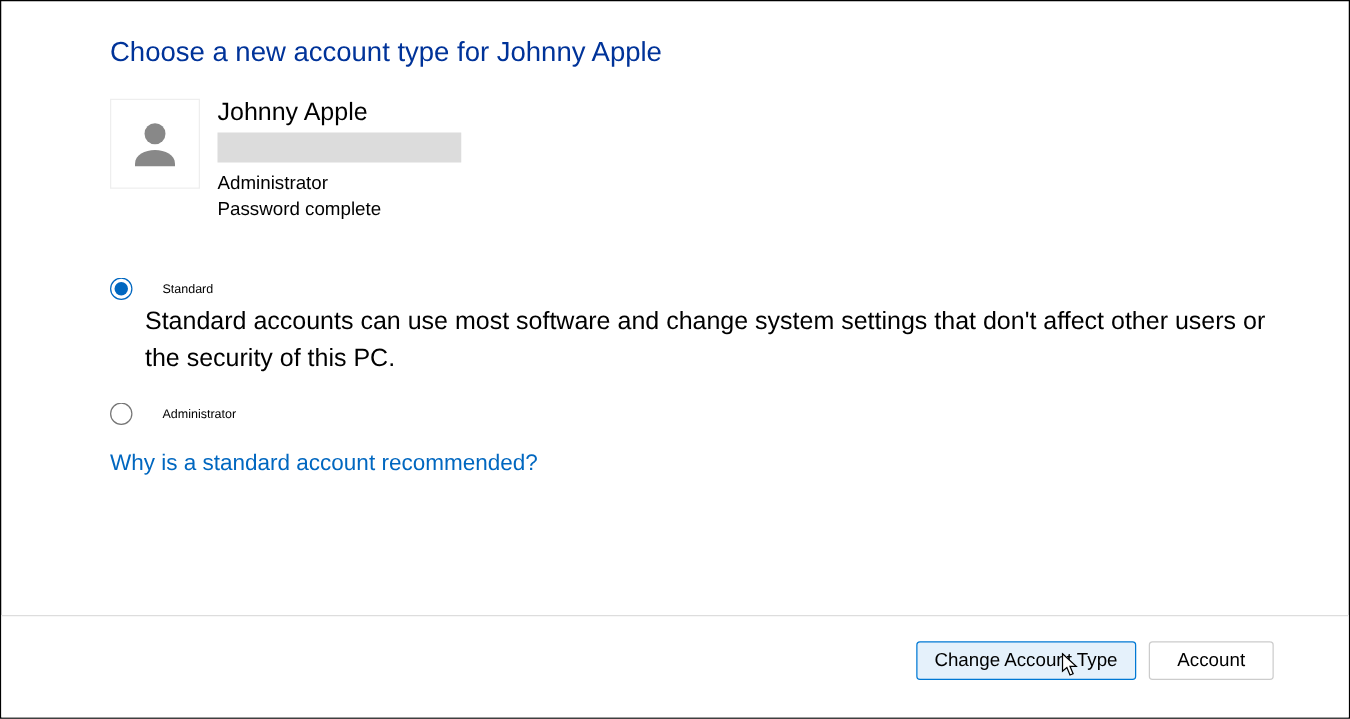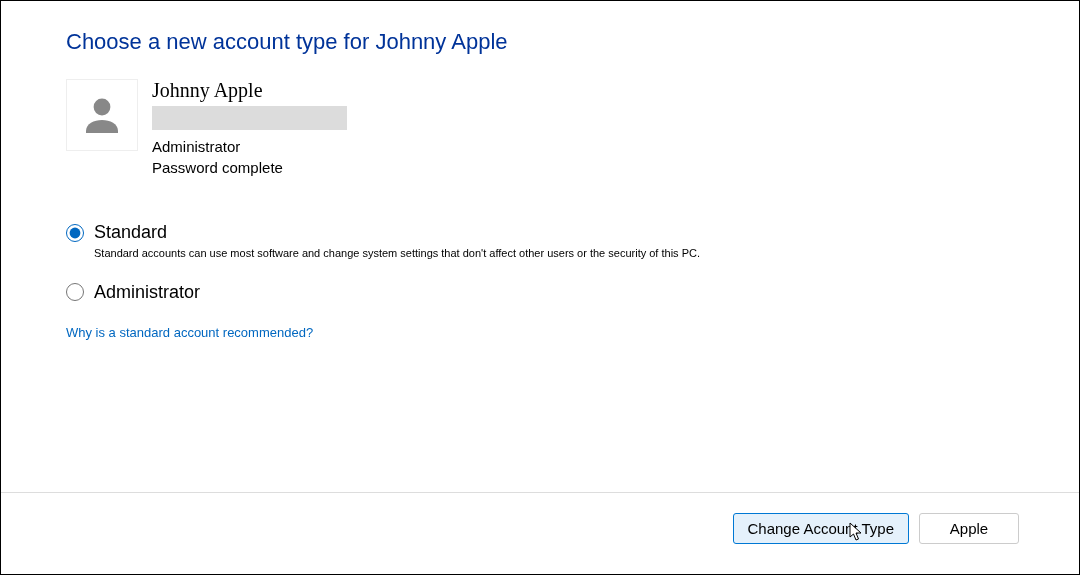--- a/index.html
+++ b/index.html
@@ -8,21 +8,21 @@
       font-size: 15px;
       color: #000;
       background: #fff;
       width: 1080px;
       height: 575px;
       border: 1px solid #000;
       position: relative;
       overflow: hidden;
     }
     .content {
-      padding: 28px 60px 0 65px;
+      padding: 28px 60px 0 87px;
     }
     .heading {
       color: #003399;
       font-size: 22px;
       font-weight: 400;
       margin-bottom: 24px;
     }
     .account-block {
       display: flex;
       align-items: flex-start;
@@ -33,40 +33,40 @@
       width: 72px;
       height: 72px;
       border: 1px solid #eee;
       display: flex;
       align-items: center;
       justify-content: center;
       background: #fff;
     }
     .avatar-box svg { width: 48px; height: 48px; fill: #888; }
     .account-details { padding-top: 0; }
-    .account-name { font-size: 20px; font-weight: 400; margin-bottom: 4px; font-family: Liberation Serif, serif; }
+    .account-name { font-size: 20px; font-weight: 400; margin-bottom: 4px; }
     .redacted { width: 195px; height: 24px; background: #dcdcdc; margin-bottom: 6px; }
     .account-role, .account-status { font-size: 15px; line-height: 1.4; }
     .options { margin-bottom: 20px; }
     .option { margin-bottom: 20px; }
     .option-header { display: flex; align-items: center; gap: 10px; }
     .option-header input[type="radio"] {
       width: 18px; height: 18px; margin: 0; accent-color: #0067c0;
     }
-    .option-label { font-size: 18px; }
+    .option-label { font-size: 10px; margin-left: 14px; }
     .option-desc {
       margin-left: 28px;
       margin-top: 2px;
-      font-size: 11px;
+      font-size: 20px;
       line-height: 1.5;
       color: #000;
     }
     .help-link {
       color: #0067c0;
-      font-size: 13px;
+      font-size: 18px;
       cursor: pointer;
       display: inline-block;
     }
     .footer {
       position: absolute;
       left: 0; right: 0; bottom: 0;
       border-top: 1px solid #ddd;
       padding: 20px 60px 30px 60px;
       display: flex;
       justify-content: flex-end;
@@ -131,18 +131,18 @@
         <span class="option-label">Administrator</span>
       </label>
     </div>
   </div>
 
   <span class="help-link">Why is a standard account recommended?</span>
 </div>
 
 <div class="footer">
   <button class="btn primary">Change Account Type</button>
-  <button class="btn">Apple</button>
+  <button class="btn">Account</button>
 </div>
 
 <svg class="cursor-arrow" viewBox="0 0 16 20">
   <path d="M1 1 L1 15 L4.5 12 L7 18 L9.5 17 L7 11 L12 11 Z" fill="#fff" stroke="#000" stroke-width="1"></path>
 </svg>
 
 </body></html>

